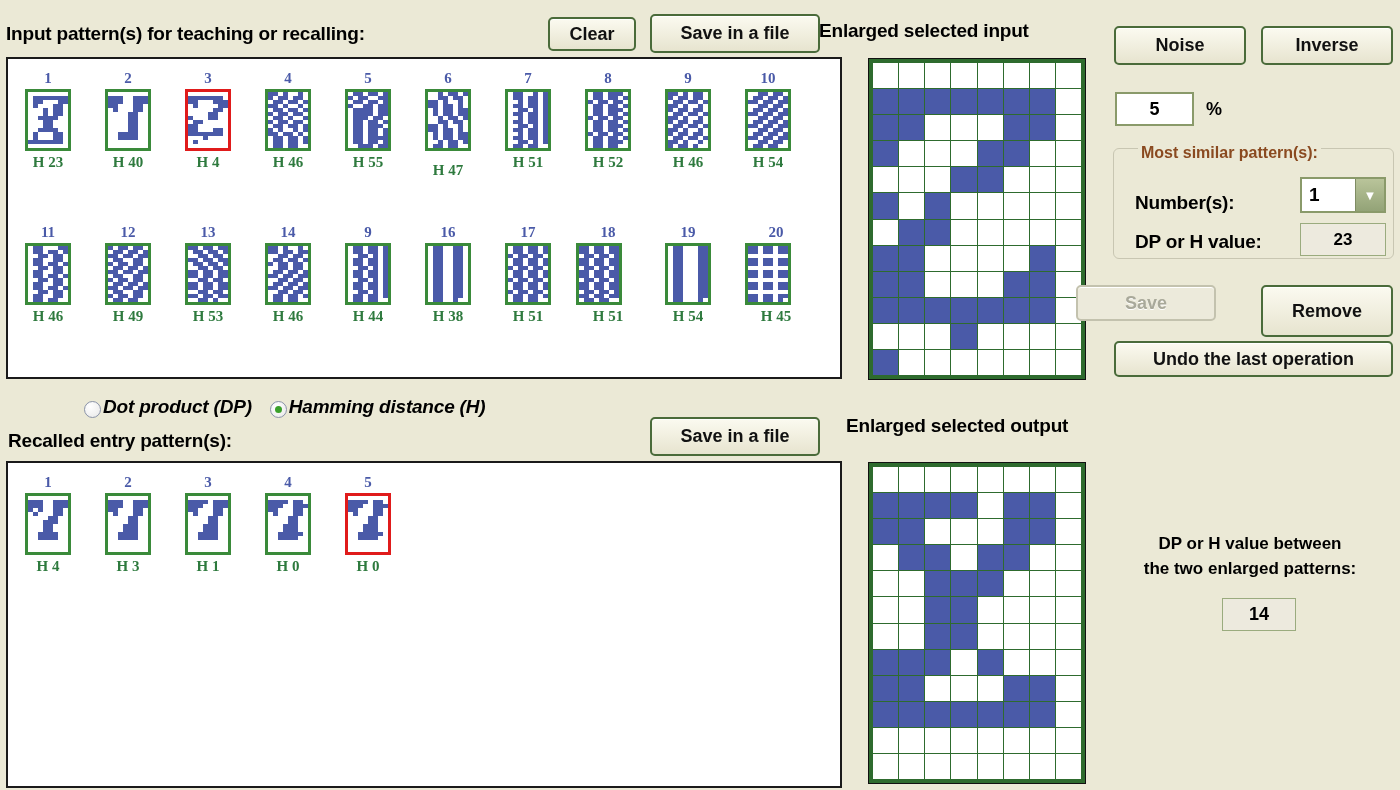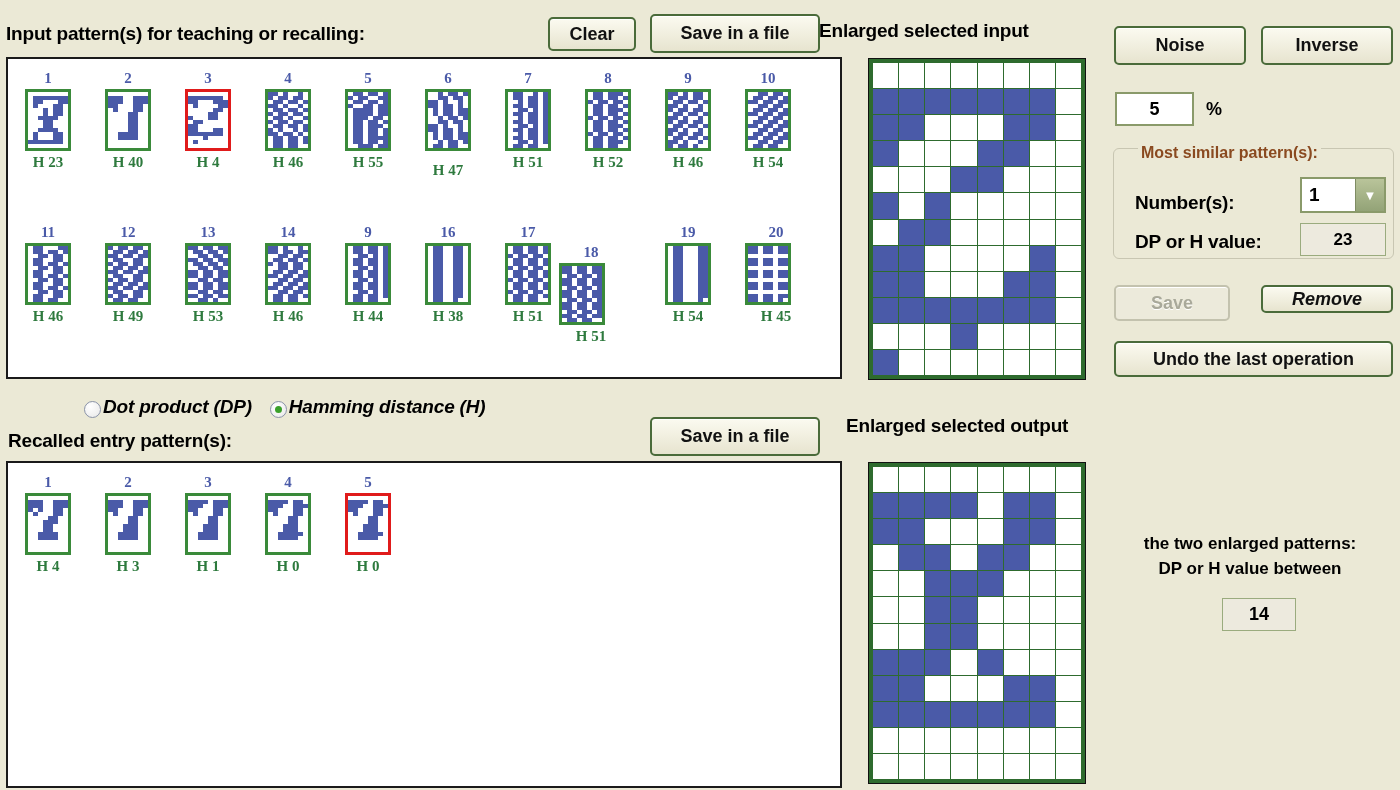--- a/index.html
+++ b/index.html
@@ -2164,21 +2164,21 @@
           <div class="px-on"></div>
           <div class="px-on"></div>
           <div class="px-off"></div>
           <div class="px-on"></div>
           <div class="px-on"></div>
           <div class="px-off"></div>
           <div class="px-off"></div>
         </div>
         <div class="thumb-h" style="top: 84px;">H 51</div>
       </div>
-      <div class="thumb-wrap" style="left: 551px; top: 165px; width: 64px; height: 104px; margin-top: 20px;">
+      <div class="thumb-wrap" style="left: 568px; top: 165px; width: 64px; height: 104px;">
         <div class="thumb-num">18</div>
         <div class="thumb-box" style="width: 46px; height: 62px; grid-template-columns: repeat(8, 1fr); grid-template-rows: repeat(14, 1fr);">
           <div class="px-on"></div>
           <div class="px-on"></div>
           <div class="px-off"></div>
           <div class="px-on"></div>
           <div class="px-on"></div>
           <div class="px-off"></div>
           <div class="px-on"></div>
           <div class="px-on"></div>
@@ -3352,24 +3352,24 @@
 
 <div class="select" style="left:1300px;top:177px;width:86px;height:36px;">
   <span class="val">1</span>
   <span class="arrow">▼</span>
 </div>
 
 <div class="lbl" style="position:absolute;left:1135px;top:231px;">DP or H value:</div>
 
 <div class="readfield" style="position:absolute;left:1300px;top:223px;width:86px;height:33px;">23</div>
 
-<div class="btn disabled" style="left:1114px;top:285px;width:116px;height:36px;position:absolute;">Save</div>
+<div class="btn disabled" style="left:1076px;top:285px;width:140px;height:36px;position:absolute;">Save</div>
 
-<div class="btn" style="left:1261px;top:285px;width:132px;height:28px;position:absolute;font-style:italic;">Remove</div>
+<div class="btn" style="left:1261px;top:285px;width:132px;height:52px;position:absolute;">Remove</div>
 
 <div class="btn" style="left:1114px;top:341px;width:279px;height:36px;position:absolute;">Undo the last operation</div>
 
 <div class="centertext" style="left:1100px;top:532px;width:300px;">
+  <div>DP or H value between</div>
   <div>the two enlarged patterns:</div>
-  <div>DP or H value between</div>
 </div>
 
 <div class="readfield" style="position:absolute;left:1222px;top:598px;width:74px;height:33px;font-size:18px;">14</div>
 
 </body></html>

